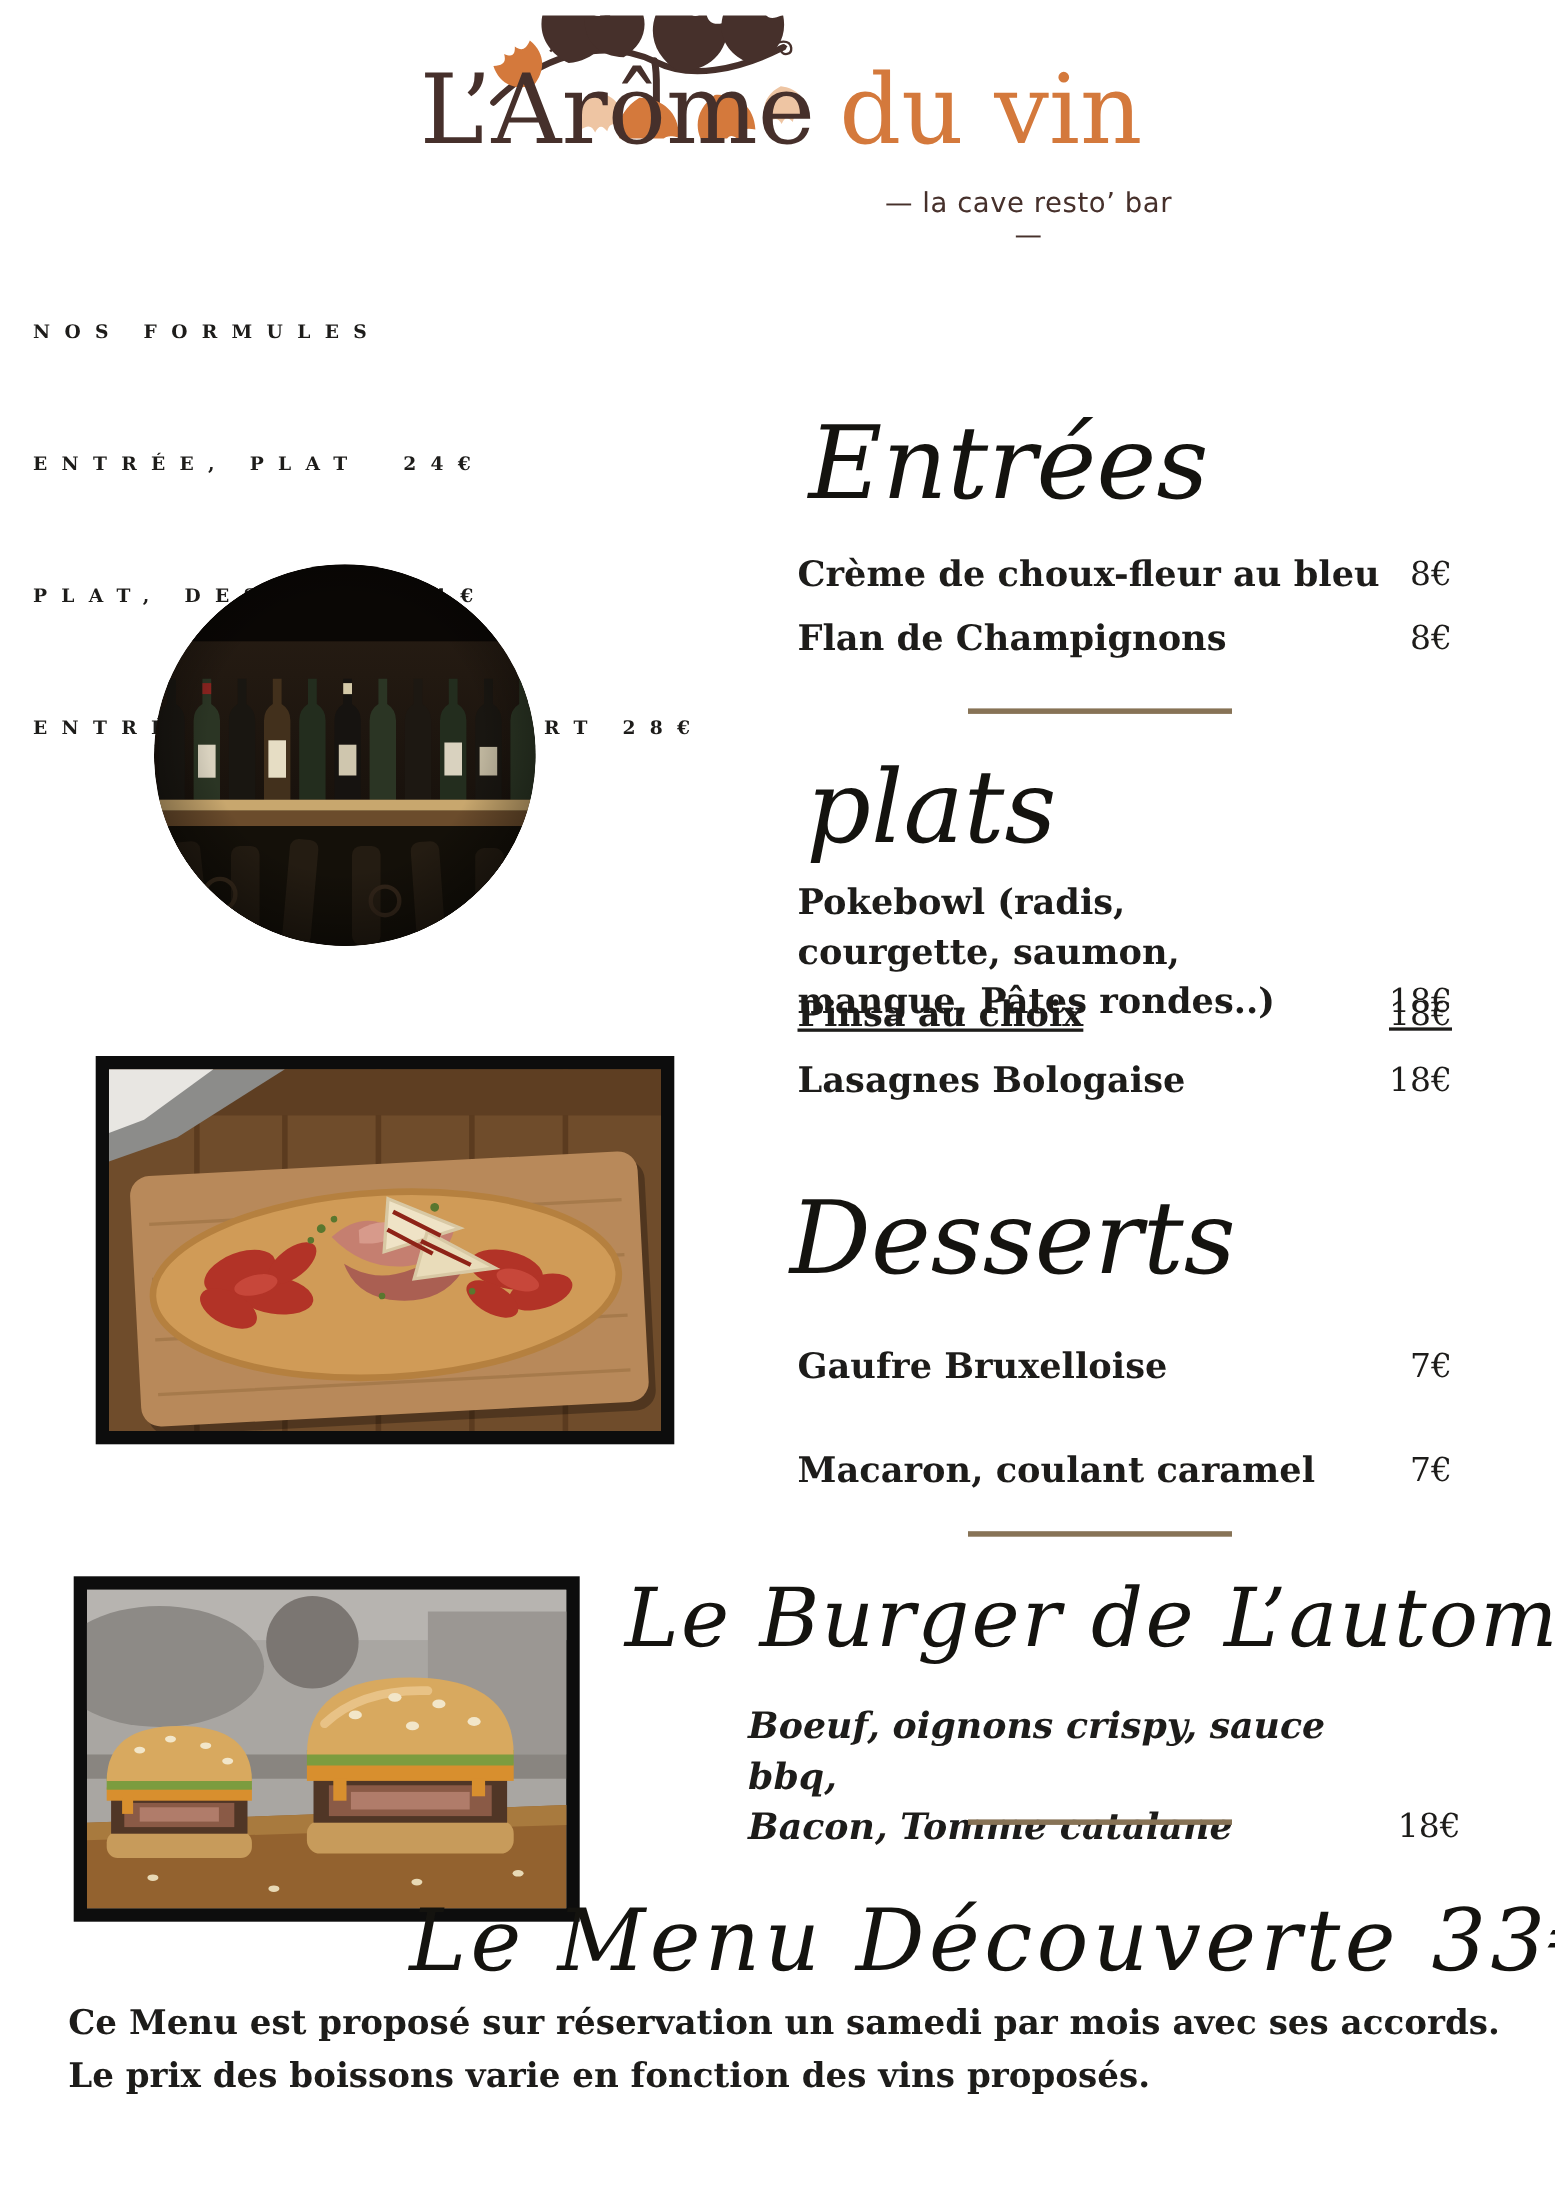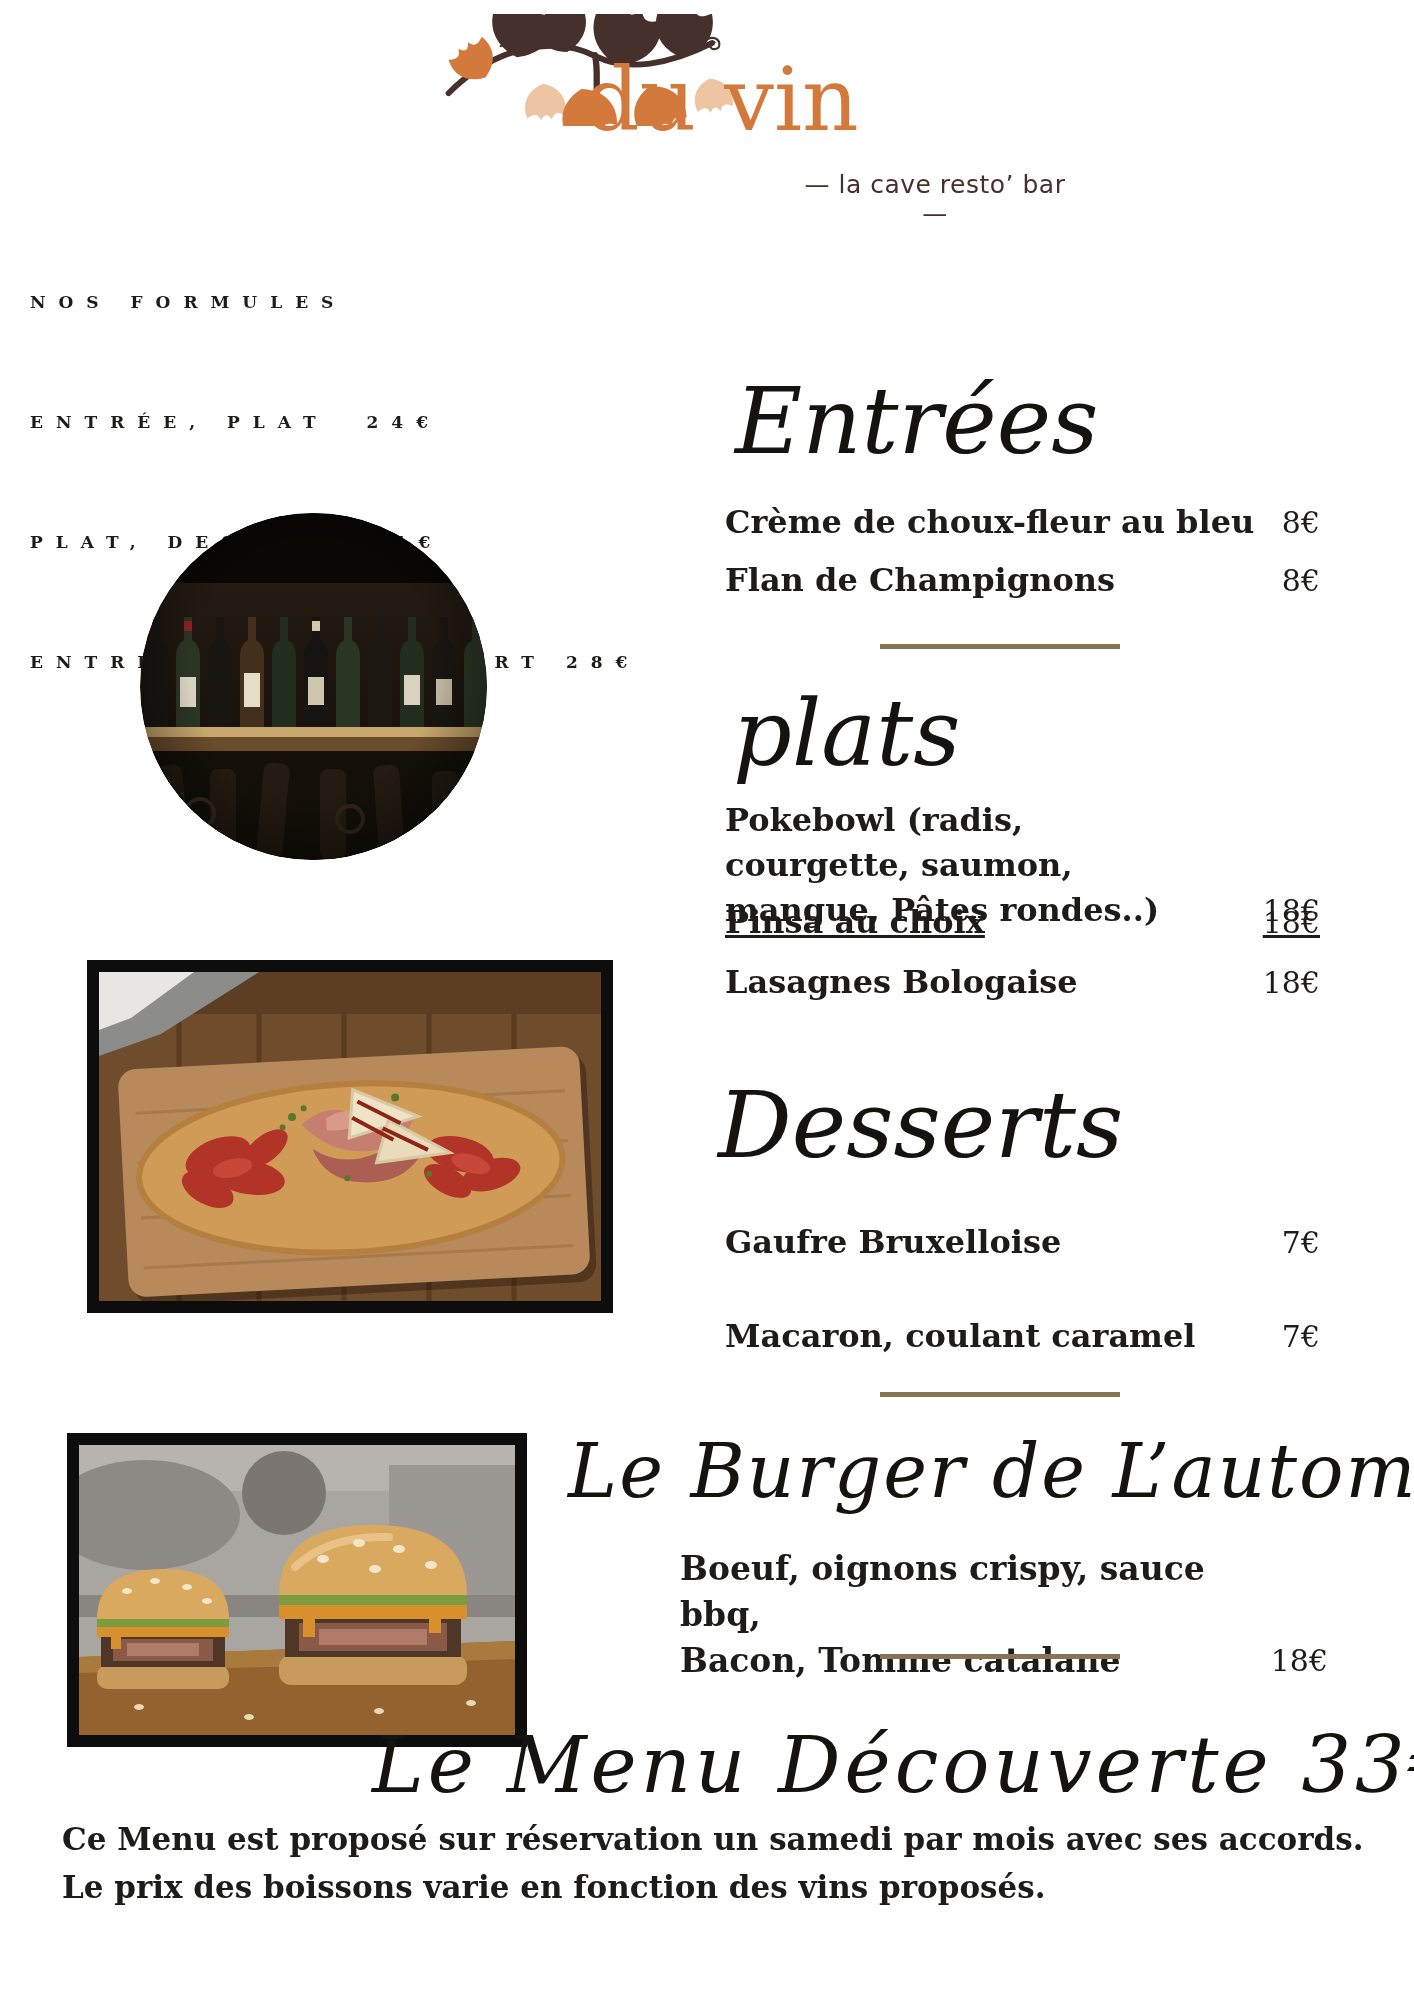--- a/index.html
+++ b/index.html
@@ -34,21 +34,21 @@
   .h-burger{left:568px;top:1428px;font-size:74px;letter-spacing:2px;}
   .h-discovery{left:372px;top:1720px;width:1040px;text-align:center;font-size:78px;letter-spacing:4px;}
   .row{position:absolute;left:725px;width:595px;display:flex;justify-content:space-between;align-items:flex-end;}
   .item-name{font-weight:bold;font-size:32px;line-height:45px;}
   .item-price{font-weight:normal;font-size:30px;line-height:45px;padding-top:2px;}
   .divider{position:absolute;height:5px;background:#877356;}
   .d1{left:880px;top:644px;width:240px;}
   .d2{left:880px;top:1392px;width:240px;}
   .d3{left:880px;top:1654px;width:240px;}
   .burger-desc{position:absolute;left:680px;top:1546px;width:648px;display:flex;justify-content:space-between;align-items:flex-end;}
-  .burger-desc .lines{font-weight:bold;font-size:33px;line-height:46px;}
+  .burger-desc .lines{font-weight:bold;font-size:33px;line-height:46px;font-style:italic;}
   .burger-desc .item-price{line-height:46px;}
   
   .note{position:absolute;left:62px;top:1815px;font-weight:bold;font-size:31px;line-height:48px;}
 </style>
 </head>
 <body>
 
 <div class="page">
 
   <svg class="vine" viewBox="0 0 560 212" aria-hidden="true">
@@ -65,20 +65,21 @@
     <use href="#leafShape" transform="translate(200,132) rotate(175) scale(1.5)" fill="#eec5a3"></use>
     <use href="#leafShape" transform="translate(245,72) rotate(-15) scale(2.0)" fill="#46302b"></use>
     <use href="#leafShape" transform="translate(272,142) rotate(165) scale(2.0)" fill="#d4793c"></use>
     <use href="#leafShape" transform="translate(340,97) rotate(15) scale(2.5)" fill="#46302b"></use>
     <use href="#leafShape" transform="translate(402,137) rotate(160) scale(1.9)" fill="#d4793c"></use>
     <use href="#leafShape" transform="translate(462,82) rotate(5) scale(2.1)" fill="#46302b"></use>
     <use href="#leafShape" transform="translate(516,122) rotate(170) scale(1.4)" fill="#eec5a3"></use>
   </svg>
 
   <div class="logo-row">
+    <span class="logo-dark">L’Arôme</span>
     <span class="logo-orange">du vin</span>
   </div>
   <div class="tagline">— la cave resto’ bar —</div>
 
   <div class="formules">
     <div>NOS FORMULES</div>
     <div>ENTRÉE, PLAT  24€</div>
     <div>PLAT, DESSERT 24€</div>
     <div>ENTRÉE, PLAT, DESSERT 28€</div>
   </div>

